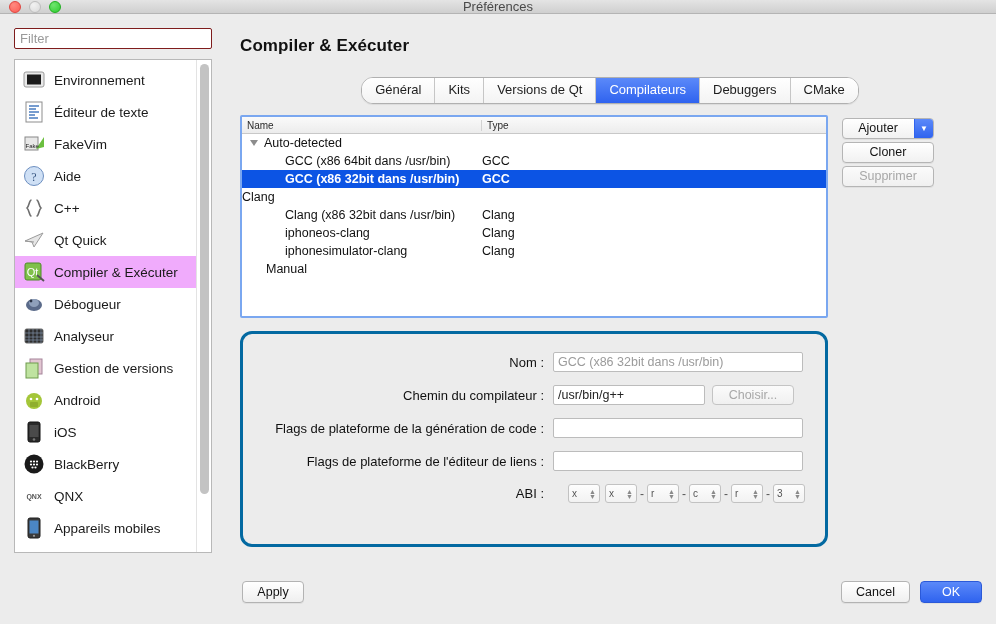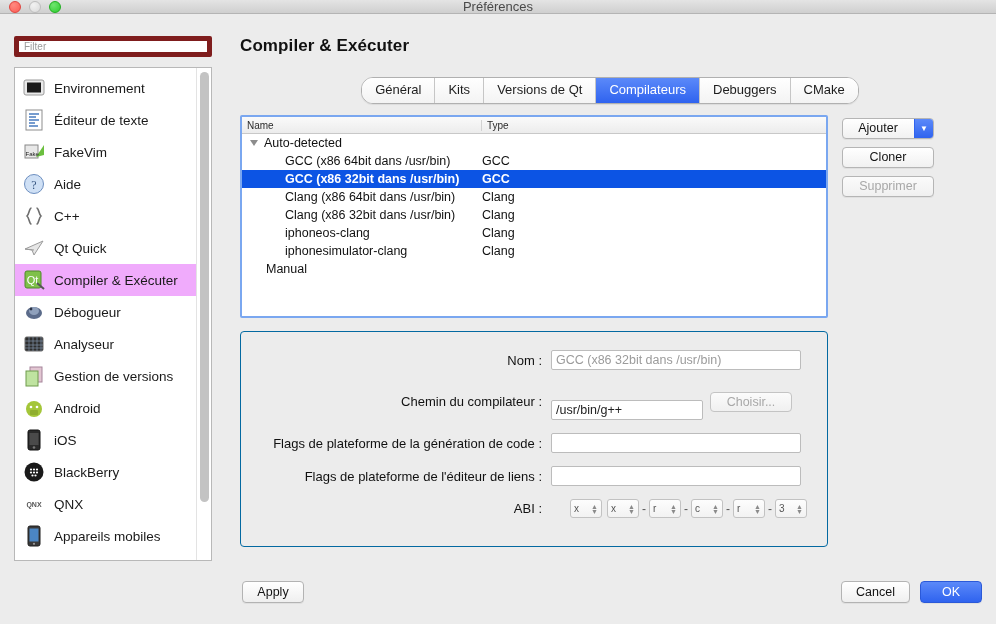--- a/index.html
+++ b/index.html
@@ -29,23 +29,23 @@
     font-size: 13px; color: #4a4a4a; pointer-events: none;
   }
 
   
   .window-body { display: flex; height: 602px; }
 
   
   .sidebar-col { width: 228px; padding: 14px 0 0 14px; }
   .filter-input {
     width: 198px; height: 21px;
-    border: 5px solid #7f1d1d; border-radius: 2px;
-    background: #fff; font-size: 10px; color: #333;
-    padding: 0 5px; outline: none; margin-top: 8px;
+    border: 1px solid #7f1d1d; border-radius: 2px;
+    background: #fff; font-size: 13px; color: #333;
+    padding: 0 5px; outline: none;
   }
   .filter-input::placeholder { color: #9a9a9a; }
 
   .sidebar-list-wrap {
     margin-top: 10px; width: 198px; height: 494px;
     background: #fff; border: 1px solid #b8b8b8;
     position: relative; overflow: hidden;
   }
   .sidebar-list { padding-top: 4px; }
   .side-item {
@@ -115,52 +115,52 @@
     border-left: 4.5px solid transparent; border-right: 4.5px solid transparent;
     border-top: 6px solid #8d8d8d;
   }
 
   .side-buttons { margin-left: 14px; padding-top: 3px; width: 96px; }
   .btn {
     display: block; width: 92px; height: 21px;
     font-size: 12.5px; color: #141414; text-align: center; line-height: 19px;
     background: linear-gradient(#ffffff, #f1f1f1);
     border: 1px solid #b5b5b5; border-radius: 4px;
-    margin-bottom: 8px; position: relative;
+    margin-bottom: 3px; position: relative;
     box-shadow: 0 1px 0 rgba(0,0,0,.05);
   }
   .btn.disabled { color: #a8a8a8; background: linear-gradient(#fbfbfb, #f0f0f0); }
   .btn.dropdown { padding-right: 20px; }
   .btn .dd-arrow {
     position: absolute; right: 0; top: 0; bottom: 0; width: 19px;
     background: linear-gradient(#5b89f9, #2f63ef);
     border-left: 1px solid #2f63ef;
     border-radius: 0 3px 3px 0;
     display: flex; align-items: center; justify-content: center;
     color: #fff; font-size: 8px; line-height: 1;
   }
 
   
   .form-panel {
     width: 588px; margin-top: 13px; height: 216px;
-    background: #ececec; border: 1px solid #0369a1; border-radius: 4px;
+    background: #ececec; border: 3px solid #0369a1; border-radius: 12px;
     padding: 18px 20px 0 0;
   }
   .frow { display: flex; align-items: center; margin-bottom: 13px; }
   .flabel {
     width: 310px; text-align: right; padding-right: 9px;
     font-size: 13px; color: #111;
   }
   .finput {
     height: 20px; border: 1px solid #bcbcbc; border-radius: 2px;
     background: #fff; font-size: 12.5px; color: #222;
     padding: 0 4px; outline: none;
   }
   .finput.wide { width: 250px; }
-  .finput.mid  { width: 152px; margin-top: 17px; }
+  .finput.mid  { width: 152px; }
   .finput.grey { color: #9b9b9b; }
   .choose-btn {
     margin-left: 7px; width: 82px; height: 20px; font-size: 12.5px;
     color: #a8a8a8; text-align: center; line-height: 18px;
     background: linear-gradient(#fbfbfb, #f0f0f0);
     border: 1px solid #c4c4c4; border-radius: 4px;
   }
 
   .abi-row { display: flex; align-items: center; justify-content: space-between; }
   .abi-items { display: flex; align-items: center; }
@@ -379,23 +379,20 @@
               </div>
               <div class="c-type">GCC</div>
             </div>
             <div class="tr selected">
               <div class="c-name indent-2">
                 <span>GCC (x86 32bit dans /usr/bin)</span>
               </div>
               <div class="c-type">GCC</div>
             </div>
             <div class="tr">
-              <div class="c-name indent-2">
-                <span>Clang (x86 64bit dans /usr/bin)</span>
-              </div>
               <div class="c-type">Clang</div>
             </div>
             <div class="tr">
               <div class="c-name indent-2">
                 <span>Clang (x86 32bit dans /usr/bin)</span>
               </div>
               <div class="c-type">Clang</div>
             </div>
             <div class="tr">
               <div class="c-name indent-2">

